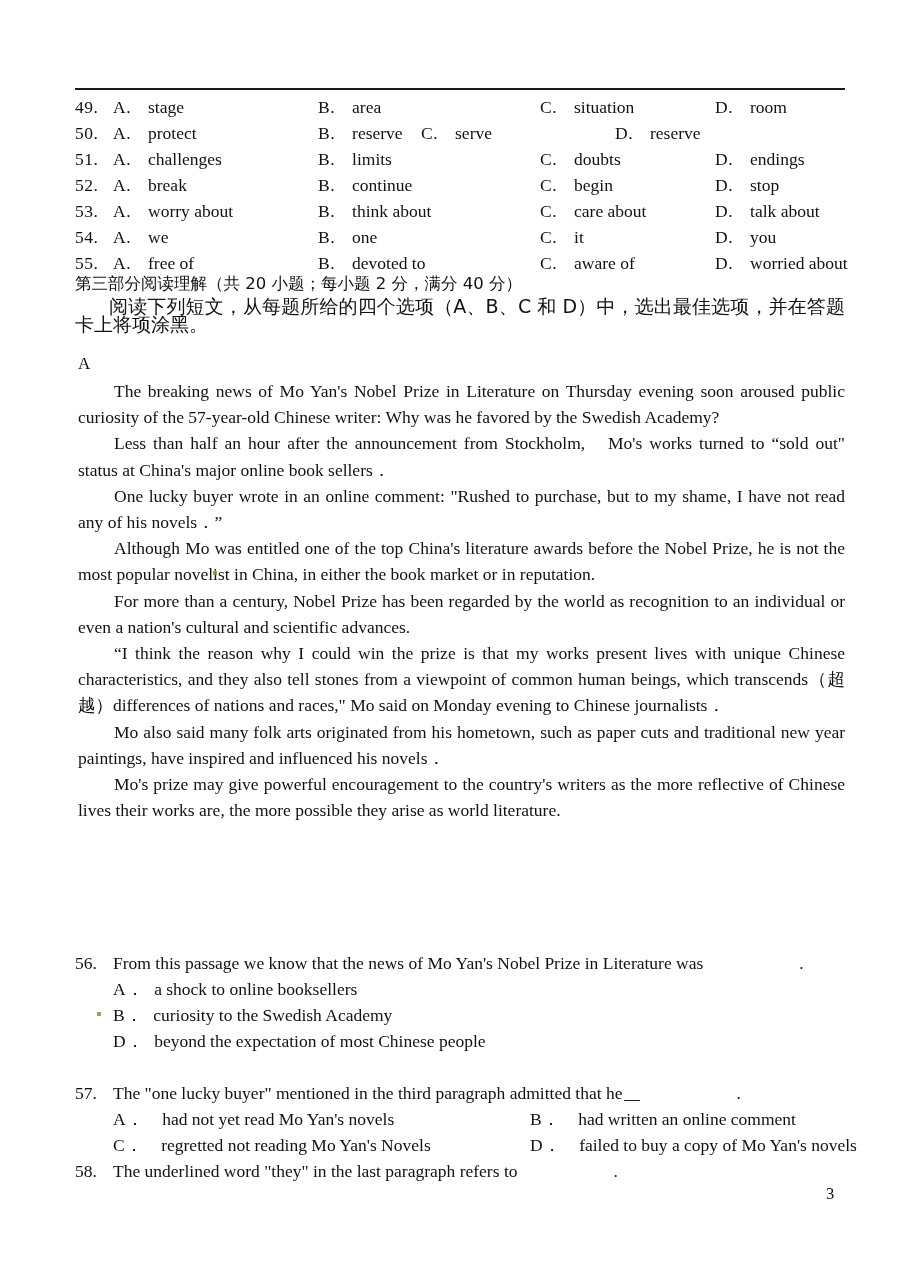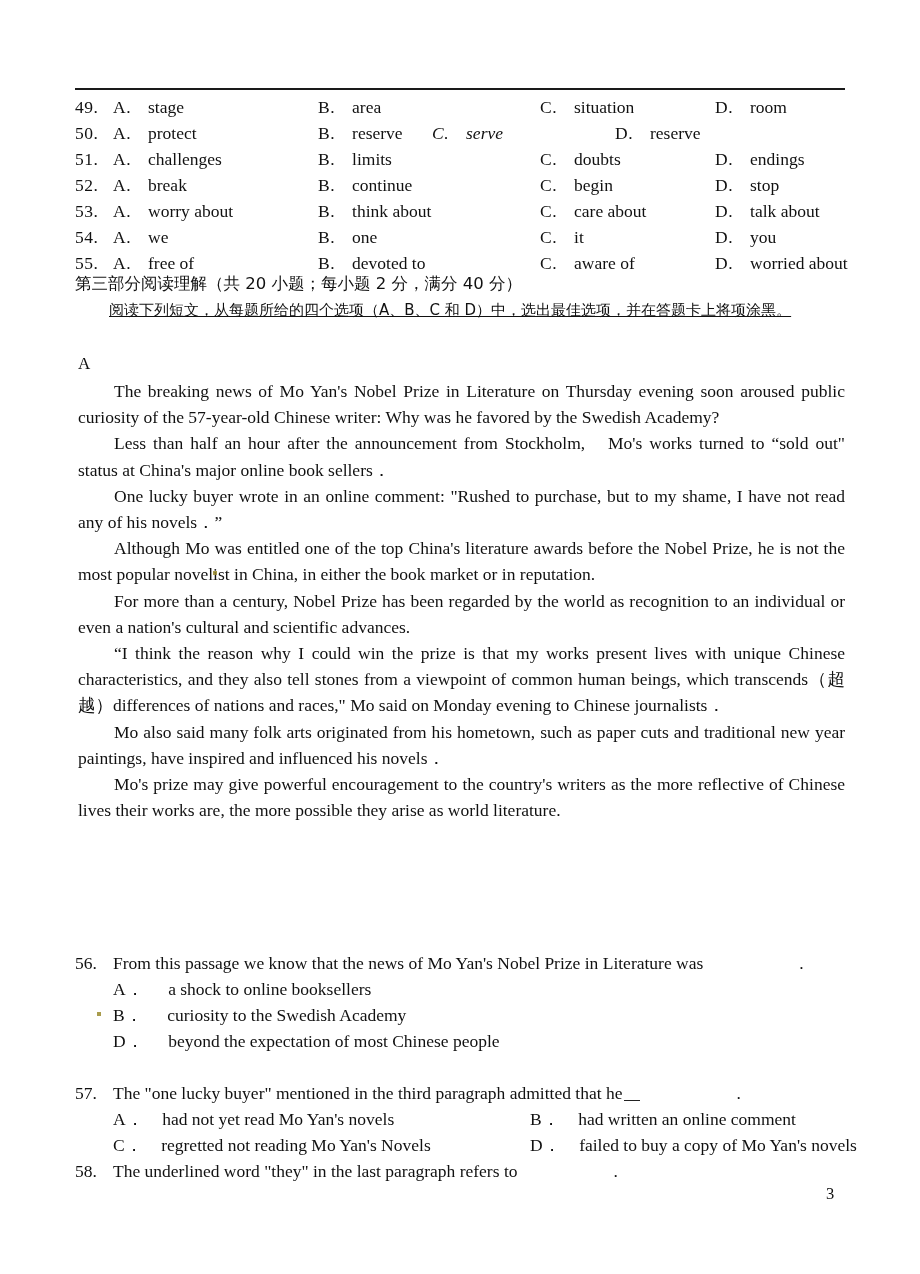--- a/index.html
+++ b/index.html
@@ -57,46 +57,45 @@
   .mc-opt {
     position: absolute;
     white-space: nowrap;
   }
   .mc-opt .lt { letter-spacing: 0.5px; }
   .mc-opt .tx { margin-left: 17px; }
   .col-a { left: 38px; }
   .col-b { left: 243px; }
   .col-c { left: 465px; }
   .col-d { left: 640px; }
-  .col-c-alt { left: 357px; font-style: italic; }
+  .col-c-alt { left: 346px; }
   .col-d-alt { left: 540px; }
 
   
   .cn {
     font-family: "DejaVu Sans", "Liberation Sans", sans-serif;
     font-size: 16px;
   }
   .sec-head {
     position: absolute;
     left: 75px;
     top: 272px;
     font-size: 16.5px;
     line-height: 24px;
     white-space: nowrap;
   }
   .sec-instr {
     position: absolute;
     left: 75px;
     top: 297px;
     width: 770px;
-    font-size: 15px;
-    line-height: 26px;
+    font-size: 19px;
+    line-height: 18px;
     text-align: justify;
     text-justify: inter-character;
-    text-decoration: underline;
   }
   .sec-instr .indent { display: inline-block; width: 34px; }
 
   .passage-label {
     position: absolute;
     left: 78px;
     top: 353px;
     font-size: 17px;
     line-height: 22px;
   }
@@ -158,21 +157,21 @@
     height: 26px;
     font-size: 17.5px;
     line-height: 26px;
     white-space: nowrap;
   }
   .opt {
     position: absolute;
     white-space: nowrap;
   }
   .opt .lt { letter-spacing: 0.5px; }
-  .opt .tx { margin-left: 24px; }
+  .opt .tx { margin-left: 10px; }
   .opt-left { left: 38px; }
   .opt-wide-left { left: 38px; }
   .opt-wide-right { left: 407px; margin-left: 48px; }
   .opt .tx-wide { margin-left: 18px; }
 
   
   .speck {
     position: absolute;
     background: #9a8b2e;
     opacity: 0.85;

